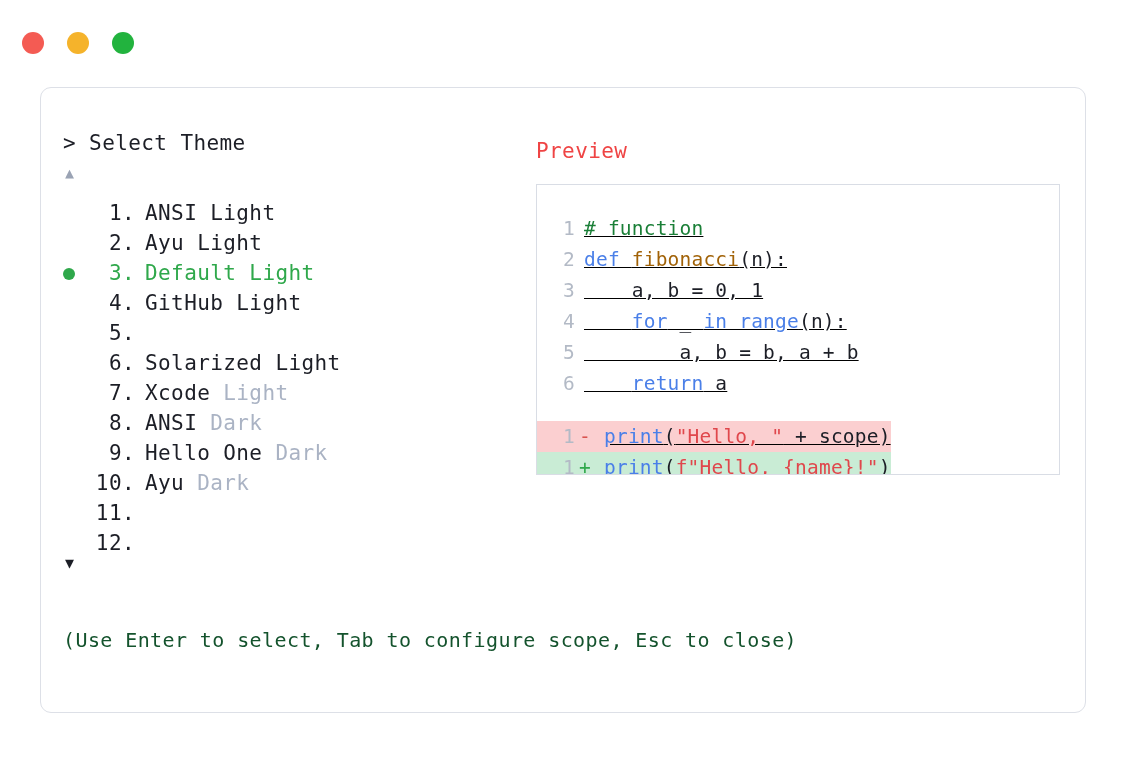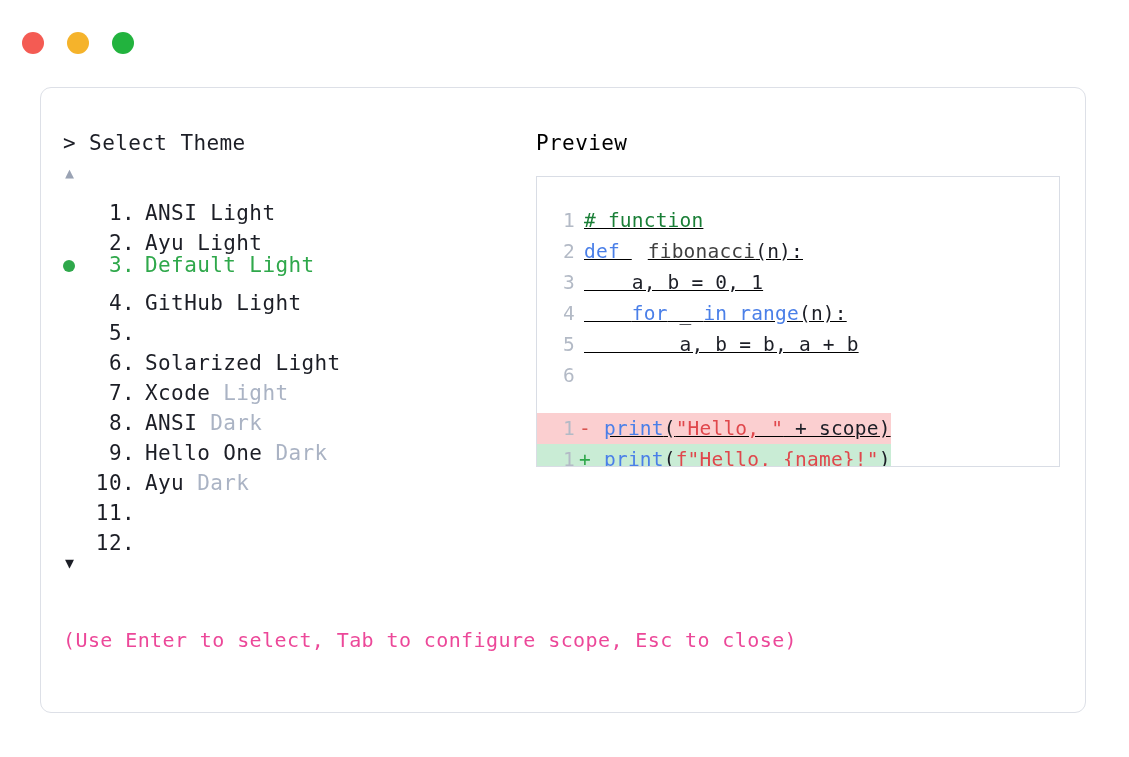--- a/index.html
+++ b/index.html
@@ -118,50 +118,52 @@
   }
   .idx-cell {
     width: 46px;
     flex: 0 0 46px;
     text-align: right;
     color: #1c1e26;
   }
   .label-cell {
     padding-left: 10px;
     color: #1c1e26;
+    margin-top: 8px;
   }
   .theme-row.selected .idx-cell,
   .theme-row.selected .label-cell,
   .theme-row.selected .suffix { color: #2fa84b; }
   .suffix.dim { color: #aab3c4; }
   .suffix.solid { color: #1c1e26; }
 
   #hint {
     position: absolute;
     left: 22px;
     top: 537px;
     font-size: 20px;
     line-height: 30px;
     letter-spacing: 0.4px;
-    color: #ec4899;
+    color: #14532d;
     white-space: pre;
   }
 
   
   #right-pane {
     position: absolute;
     left: 495px;
     top: 40px;
     width: 530px;
   }
   #preview-title {
     font-size: 21px;
     line-height: 30px;
     letter-spacing: 0.4px;
-    color: #000000;
+    color: #ef4444;
+    margin-top: 8px;
   }
   #code-box {
     margin-top: 18px;
     width: 524px;
     height: 291px;
     border: 1.6px solid #d9dde5;
     box-sizing: border-box;
     background: #ffffff;
     padding: 28px 0 0 0;
     overflow: hidden;
@@ -178,21 +180,21 @@
     width: 38px;
     flex: 0 0 38px;
     text-align: right;
     color: #b3bac6;
     padding-right: 0;
   }
   .code-text { padding-left: 9px; text-decoration: underline; }
 
   .tok-comment { color: #1a7f37; }
   .tok-kw      { color: #4a7fe8; }
-  .tok-fn      { color: #404040; margin-left: 16px; }
+  .tok-fn      { color: #a16207; }
   .tok-str     { color: #e0474c; }
   .tok-plain   { color: #1c1e26; }
 
   .diff-gap { height: 22px; }
 
   .diff-line {
     display: flex;
     align-items: baseline;
     font-size: 19.5px;
     line-height: 31px;
@@ -245,21 +247,21 @@
 
     <div id="right-pane">
       <div id="preview-title">Preview</div>
       <div id="code-box">
         <div id="code-lines">
             <div class="code-line"><span class="ln">1</span><span class="code-text"><span class="tok-comment"># function</span></span></div>
             <div class="code-line"><span class="ln">2</span><span class="code-text"><span class="tok-kw">def </span><span class="tok-fn">fibonacci</span><span class="tok-plain">(n):</span></span></div>
             <div class="code-line"><span class="ln">3</span><span class="code-text"><span class="tok-plain">    a, b = 0, 1</span></span></div>
             <div class="code-line"><span class="ln">4</span><span class="code-text"><span class="tok-plain">    </span><span class="tok-kw">for</span><span class="tok-plain"> _ </span><span class="tok-kw">in range</span><span class="tok-plain">(n):</span></span></div>
             <div class="code-line"><span class="ln">5</span><span class="code-text"><span class="tok-plain">        a, b = b, a + b</span></span></div>
-            <div class="code-line"><span class="ln">6</span></div>
+            <div class="code-line"><span class="ln">6</span><span class="code-text"><span class="tok-plain">    </span><span class="tok-kw">return</span><span class="tok-plain"> a</span></span></div>
           </div>
         <div class="diff-gap"></div>
         <div id="diff-lines">
             <div class="diff-line minus"><span class="ln">1</span><span class="diff-mark">-</span><span class="code-text"><span class="tok-kw">print</span><span class="tok-plain">(</span><span class="tok-str">"Hello, "</span><span class="tok-plain"> + scope)</span></span></div>
             <div class="diff-line plus"><span class="ln">1</span><span class="diff-mark">+</span><span class="code-text"><span class="tok-kw">print</span><span class="tok-plain">(</span><span class="tok-str">f"Hello, {name}!"</span><span class="tok-plain">)</span></span></div>
           </div>
       </div>
     </div>
 
   </div>

